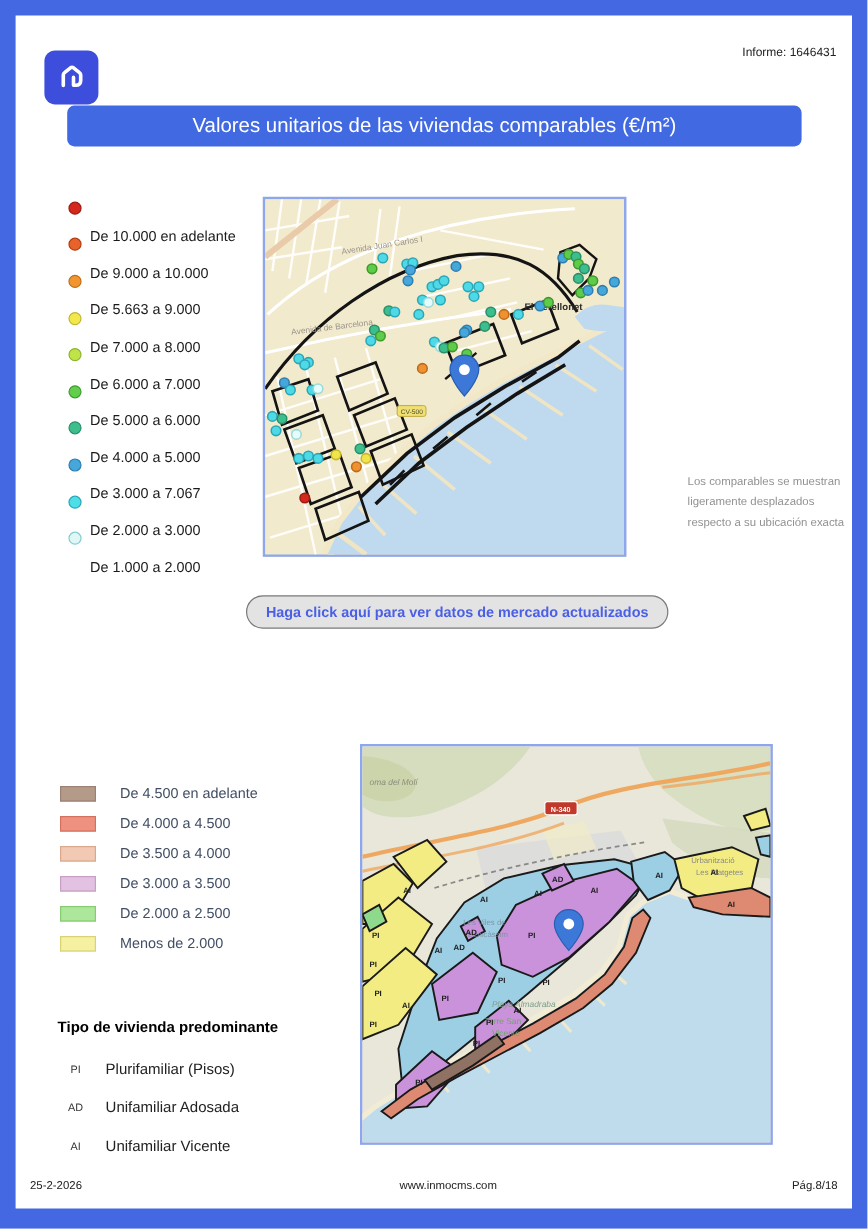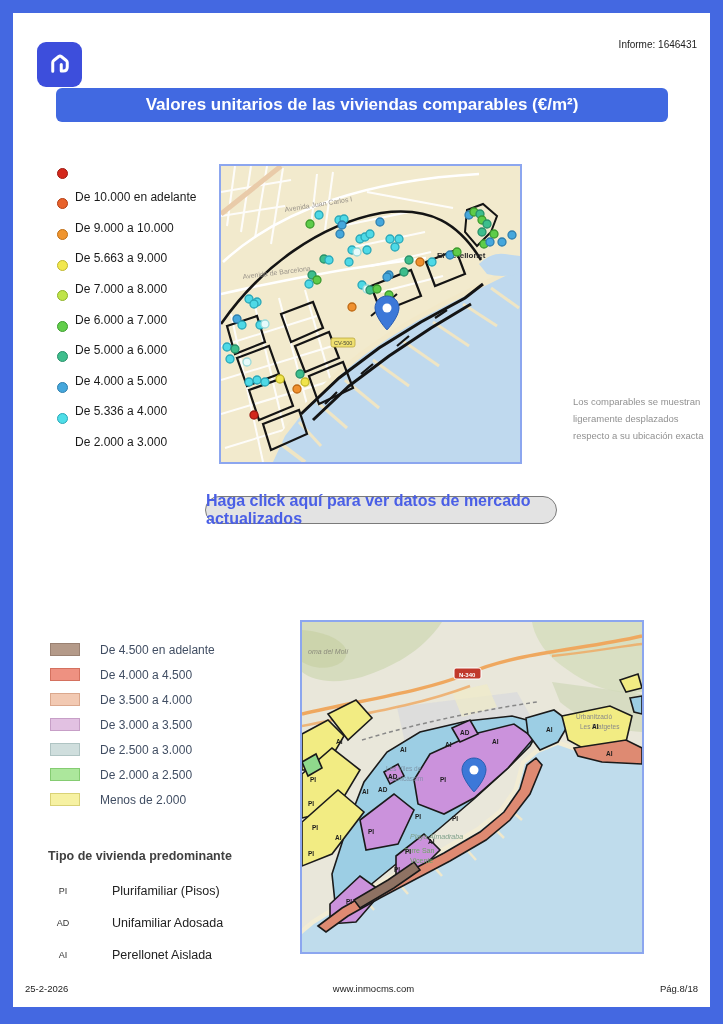--- a/index.html
+++ b/index.html
@@ -7,21 +7,21 @@
   body{font-family:"Liberation Sans","DejaVu Sans",sans-serif;}
   .page{
     position:relative;width:723px;height:1024px;margin:0 auto;
     background:#ffffff;border:13px solid #4468E1;border-bottom-width:17px;
     overflow:hidden;
   }
   
   .logo{position:absolute;left:24px;top:29px;width:45px;height:45px;border-radius:9px;background:#3D4EDC;display:flex;align-items:center;justify-content:center;}
   .informe{position:absolute;right:13px;top:26px;font-size:10px;color:#222;}
   
-  .banner{position:absolute;left:43px;width:612px;background:#4169E1;border-radius:6px;color:#fff;font-weight:bold;font-size:17px;}
+  .banner{position:absolute;left:43px;width:612px;background:#4169E1;border-radius:6px;color:#fff;font-weight:normal;font-size:17px;}
   .banner1{top:75px;height:34px;display:flex;align-items:center;justify-content:center;}
   .banner2{top:549px;height:37px;display:flex;align-items:center;padding-left:42px;}
   
   .leg1{position:absolute;left:44px;top:145px;}
   .leg1-row{height:30.6px;display:flex;align-items:center;}
   .leg1-dot{width:11px;height:11px;border-radius:50%;border:1.5px solid;margin-right:7px;flex:none;}
   .leg1-label{font-size:12px;color:#1a1a1a;margin-top:48px;}
   
   .map-frame{position:absolute;border:2px solid #8CA6EF;background:#F2EACD;}
   .map1{left:206px;top:151px;width:303px;height:300px;}
@@ -35,32 +35,32 @@
   .topo-label{font-size:7px;font-style:italic;fill:#8C8C7C;}
   .urb-label{font-size:6.5px;fill:#8a8a8a;}
   .ghost-label{font-size:6.5px;fill:#7A8EA0;opacity:.85;}
   .beach-label{font-size:7px;font-style:italic;fill:#7FA08A;}
   .green-label{font-size:7px;fill:#6FA668;}
   
   .sidenote{position:absolute;left:528px;top:380px;width:132px;font-size:9.5px;line-height:17px;color:#919191;margin-left:32px;}
   
   .market-btn{position:absolute;left:192px;top:483px;width:352px;height:28px;border-radius:14px;
     background:#E3E3E3;border:1.5px solid #7a7a7a;display:flex;align-items:center;justify-content:center;
-    font-size:16px;font-weight:bold;color:#4A5FE6;cursor:pointer;}
+    font-size:12px;font-weight:bold;color:#4A5FE6;cursor:pointer;}
   
   .leg2{position:absolute;left:37px;top:630px;}
-  .leg2-row{height:25px;display:flex;align-items:flex-start;}
+  .leg2-row{height:25px;display:flex;align-items:flex-end;}
   .leg2-swatch{width:30px;height:13px;border:1px solid;margin-right:20px;flex:none;}
   .leg2-label{font-size:12px;color:#414e63;}
   
-  .tipo-heading{position:absolute;left:35px;top:836px;font-size:12.5px;font-weight:bold;color:#404040;}
+  .tipo-heading{position:absolute;left:35px;top:836px;font-size:12.5px;font-weight:bold;color:#000000;}
   .tipo-list{position:absolute;left:35px;top:862px;}
   .tipo-row{height:32px;display:flex;align-items:center;}
   .tipo-abbr{width:30px;text-align:center;font-size:9px;color:#333;flex:none;}
-  .tipo-label{margin-left:34px;font-size:12.5px;color:#222;}
+  .tipo-label{margin-left:10px;font-size:12.5px;color:#222;}
   
   .footer{position:absolute;left:0;right:0;top:970px;height:20px;font-size:9.5px;color:#222;}
   .footer-date{position:absolute;left:12px;}
   .footer-site{position:absolute;left:0;right:0;text-align:center;font-weight:normal;padding-left:24px;}
   .footer-page{position:absolute;right:12px;}
 </style>
 </head>
 <body>
 
 <div class="page">
@@ -98,25 +98,29 @@
       <div class="leg1-row">
         <span class="leg1-dot" style="background: rgb(98, 206, 75); border-color: rgb(61, 158, 46);"></span>
         <span class="leg1-label">De 5.000 a 6.000</span>
       </div>
       <div class="leg1-row">
         <span class="leg1-dot" style="background: rgb(63, 190, 141); border-color: rgb(40, 144, 106);"></span>
         <span class="leg1-label">De 4.000 a 5.000</span>
       </div>
       <div class="leg1-row">
         <span class="leg1-dot" style="background: rgb(69, 167, 220); border-color: rgb(47, 127, 174);"></span>
-        <span class="leg1-label">De 5.336 a 4.000</span>
+        <span class="leg1-label">De 3.000 a 7.067</span>
       </div>
       <div class="leg1-row">
         <span class="leg1-dot" style="background: rgb(78, 222, 232); border-color: rgb(42, 167, 184);"></span>
         <span class="leg1-label">De 2.000 a 3.000</span>
+      </div>
+      <div class="leg1-row">
+        <span class="leg1-dot" style="background: rgb(223, 247, 247); border-color: rgb(134, 204, 204);"></span>
+        <span class="leg1-label">De 1.000 a 2.000</span>
       </div>
     </div>
 
   <div class="map-frame map1">
     <svg width="299" height="296" viewBox="0 0 299 296">
       <rect x="0" y="0" width="299" height="296" fill="#F2EACD"></rect>
 
       <g stroke="#ffffff" stroke-width="2" fill="none" opacity="0.9">
         <path d="M14,0 L6,60"></path>
           <path d="M30,0 L20,66"></path>
@@ -279,24 +283,20 @@
       </div>
       <div class="leg2-row">
         <span class="leg2-swatch" style="background: rgb(242, 201, 178); border-color: rgb(219, 168, 141);"></span>
         <span class="leg2-label">De 3.500 a 4.000</span>
       </div>
       <div class="leg2-row">
         <span class="leg2-swatch" style="background: rgb(226, 193, 226); border-color: rgb(199, 159, 199);"></span>
         <span class="leg2-label">De 3.000 a 3.500</span>
       </div>
       <div class="leg2-row">
-        <span class="leg2-swatch" style="background: rgb(207, 222, 221); border-color: rgb(175, 196, 195);"></span>
-        <span class="leg2-label">De 2.500 a 3.000</span>
-      </div>
-      <div class="leg2-row">
         <span class="leg2-swatch" style="background: rgb(172, 231, 156); border-color: rgb(133, 204, 114);"></span>
         <span class="leg2-label">De 2.000 a 2.500</span>
       </div>
       <div class="leg2-row">
         <span class="leg2-swatch" style="background: rgb(246, 241, 162); border-color: rgb(217, 210, 118);"></span>
         <span class="leg2-label">Menos de 2.000</span>
       </div>
     </div>
 
   <div class="tipo-heading">Tipo de vivienda predominante</div>
@@ -304,21 +304,21 @@
       <div class="tipo-row">
         <span class="tipo-abbr">PI</span>
         <span class="tipo-label">Plurifamiliar (Pisos)</span>
       </div>
       <div class="tipo-row">
         <span class="tipo-abbr">AD</span>
         <span class="tipo-label">Unifamiliar Adosada</span>
       </div>
       <div class="tipo-row">
         <span class="tipo-abbr">AI</span>
-        <span class="tipo-label">Perellonet Aislada</span>
+        <span class="tipo-label">Unifamiliar Vicente</span>
       </div>
     </div>
 
   <div class="map-frame map2">
     <svg width="340" height="330" viewBox="0 0 340 330">
       <rect x="0" y="0" width="340" height="330" fill="#E9E7DA"></rect>
 
       <g>
         <path d="M0,0 L140,0 C120,30 90,45 60,55 C35,62 12,60 0,50 Z" fill="#D6DCBE"></path>
         <path d="M0,8 C30,10 55,25 40,40 C25,50 8,45 0,40 Z" fill="#C9D2A8" opacity="0.8"></path>

